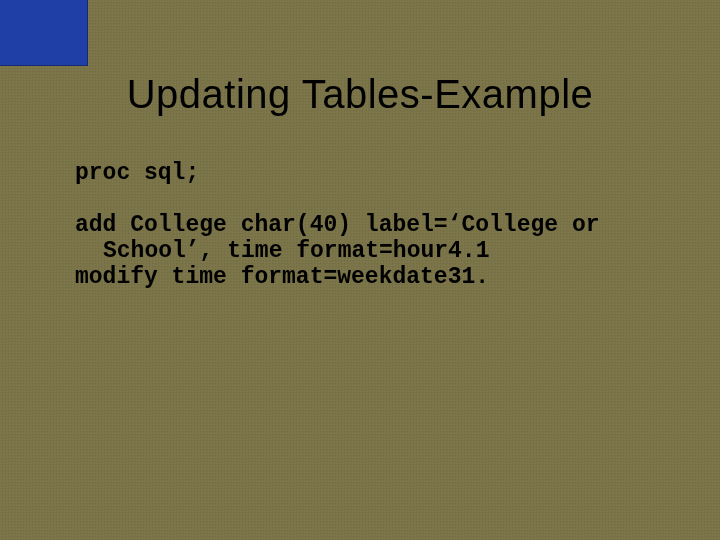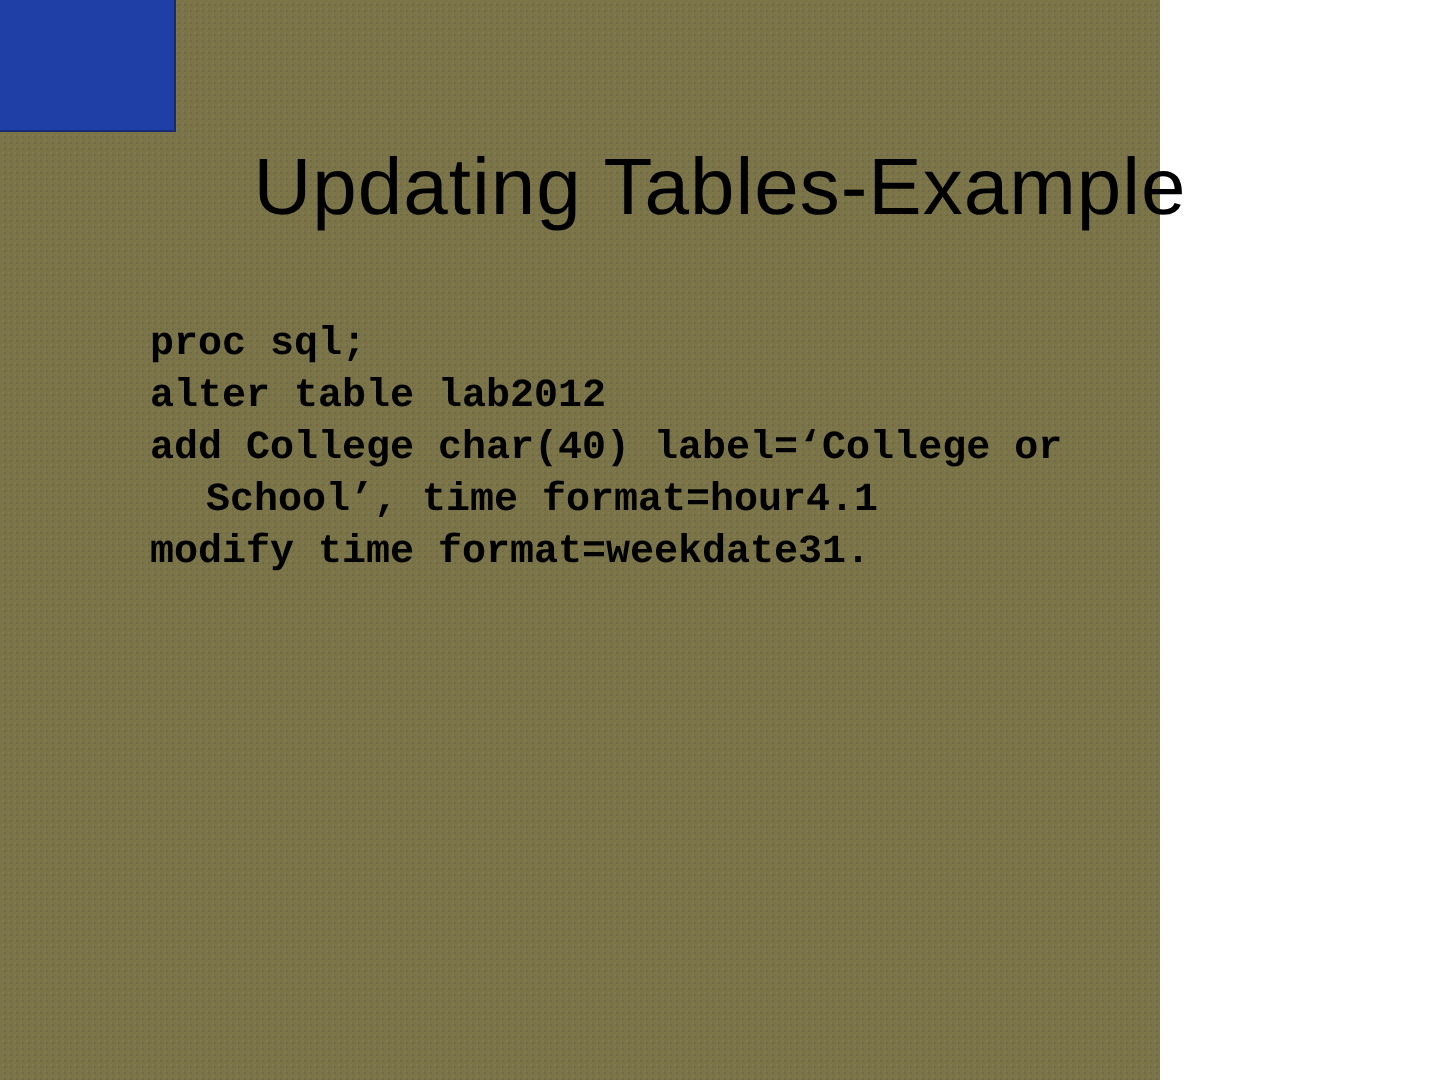--- a/index.html
+++ b/index.html
@@ -4,21 +4,21 @@
 <style>
   html, body {
     margin: 0;
     padding: 0;
     width: 720px;
     height: 540px;
     overflow: hidden;
   }
   .slide {
     position: relative;
-    width: 580px;
+    width: 720px;
     height: 540px;
     background: #7a7448;
     
     background-image:
       radial-gradient(rgba(255,255,255,0.04) 0.5px, transparent 0.5px),
       radial-gradient(rgba(0,0,0,0.08) 0.5px, transparent 0.5px);
     background-size: 3px 3px, 3px 3px;
     background-position: 0 0, 1px 1px;
   }
   .sidebar {
@@ -41,21 +41,21 @@
     font-weight: 400;
     color: #000;
     letter-spacing: 0.5px;
   }
   .code {
     position: absolute;
     top: 160px;
     left: 75px;
     right: 40px;
     font-family: "Courier New", Courier, monospace;
-    font-size: 20px;
+    font-size: 23px;
     font-weight: bold;
     color: #000;
     line-height: 26px;
     white-space: normal;
   }
   .code .line {
     white-space: pre-wrap;
   }
   .cont {
     display: block;
@@ -66,18 +66,18 @@
 </head>
 <body>
 
 <div class="slide">
   <div class="sidebar"></div>
 
   <div class="title">Updating Tables-Example</div>
 
   <div class="code">
     <span class="line">proc sql;</span><br>
-    <span class="line">alter table lab2012</span><br>
+    <br>
     <span class="line">add College char(40) label=‘College or</span>
     <span class="cont">School’, time format=hour4.1</span>
     <span class="line">modify time format=weekdate31.</span><br>
   </div>
 </div>
 
 </body></html>

